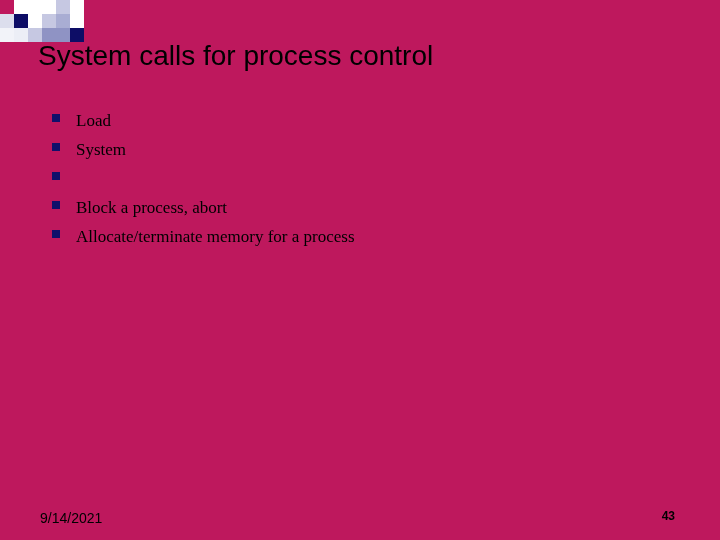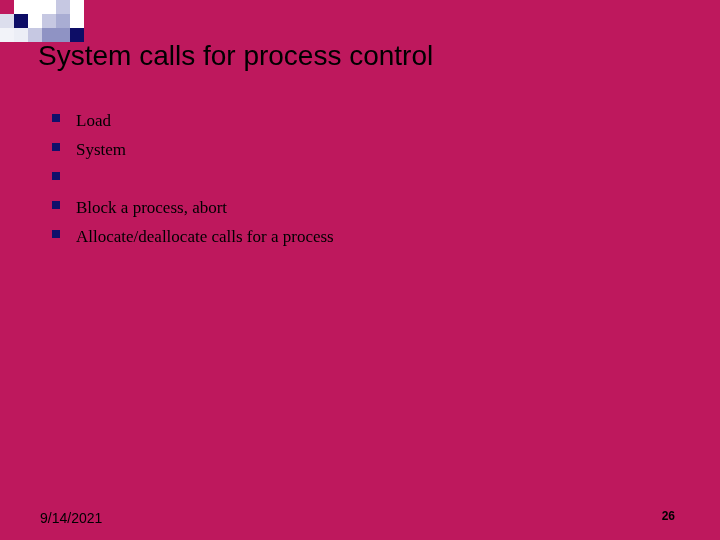--- a/index.html
+++ b/index.html
@@ -163,20 +163,20 @@
       </li>
       <li class="bullet-row">
         <span class="bullet-marker" style="background: rgb(16, 16, 107);"></span>
       </li>
       <li class="bullet-row">
         <span class="bullet-marker" style="background: rgb(16, 16, 107);"></span>
         <span class="bullet-text">Block a process, abort</span>
       </li>
       <li class="bullet-row">
         <span class="bullet-marker" style="background: rgb(16, 16, 107);"></span>
-        <span class="bullet-text">Allocate/deallocate calls for a process</span>
+        <span class="bullet-text">Allocate/terminate memory for a process</span>
       </li>
     </ul>
 
   <div class="footer-date">9/14/2021</div>
-  <div class="footer-page">26</div>
+  <div class="footer-page">43</div>
 
 </div>
 
 </body></html>

